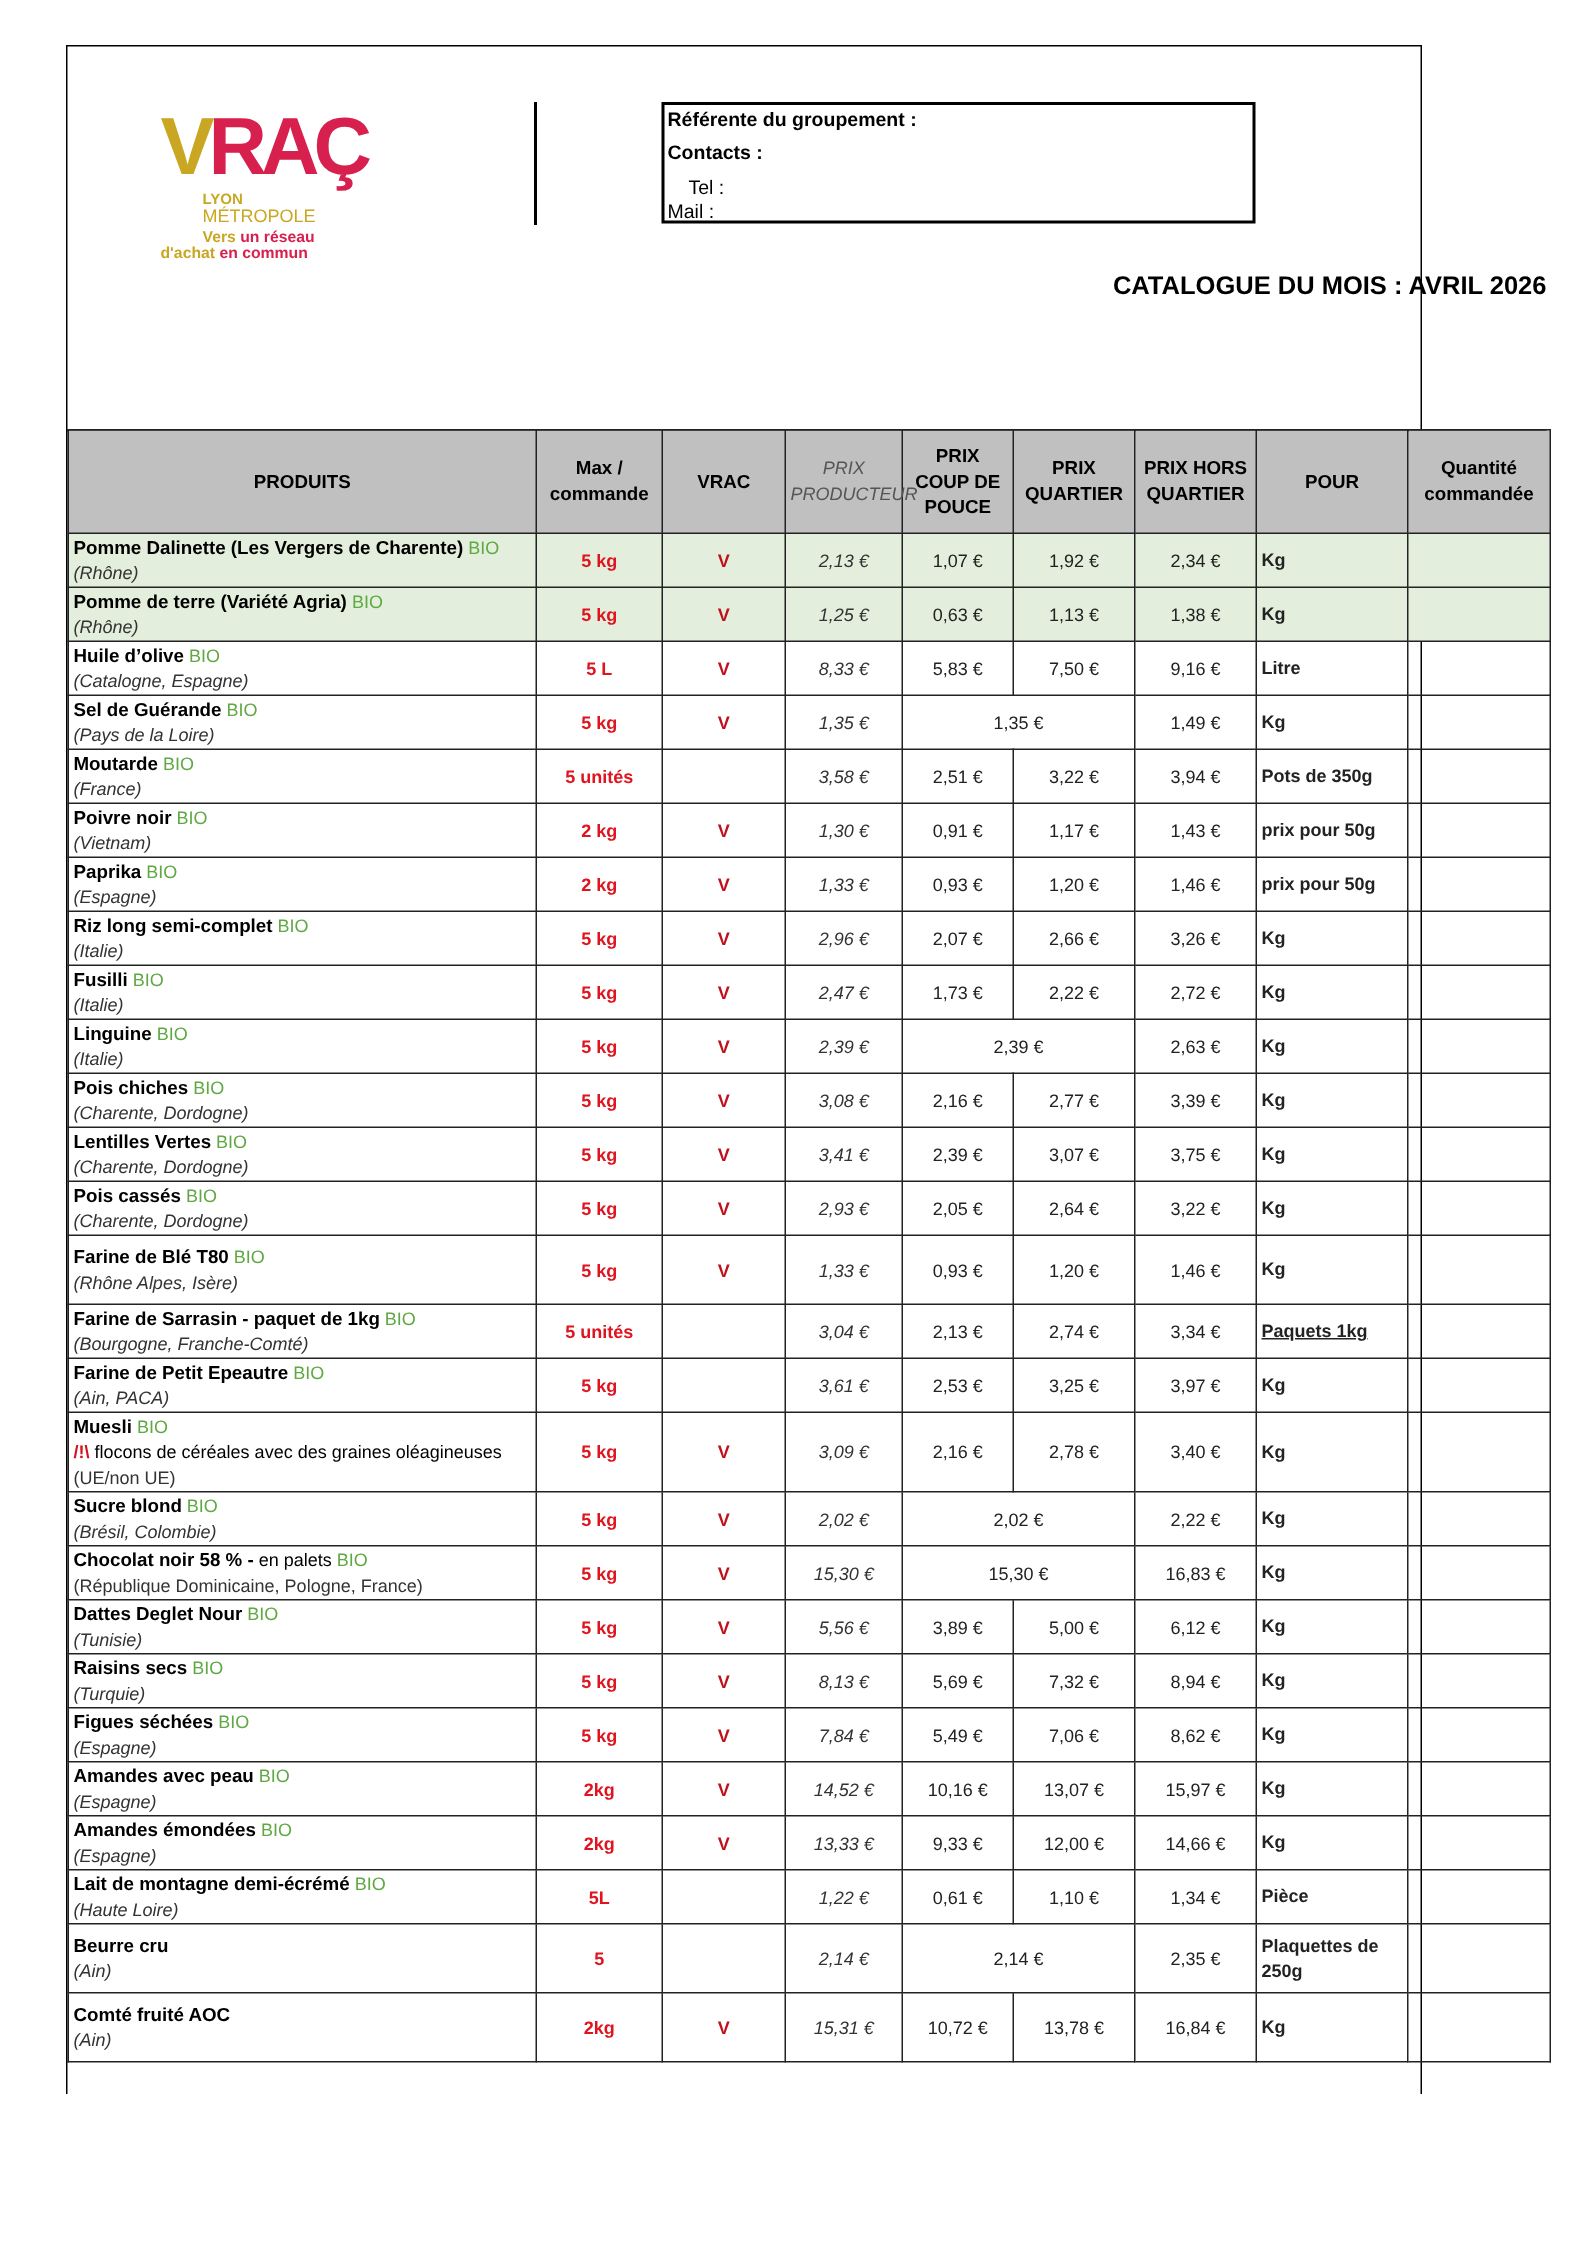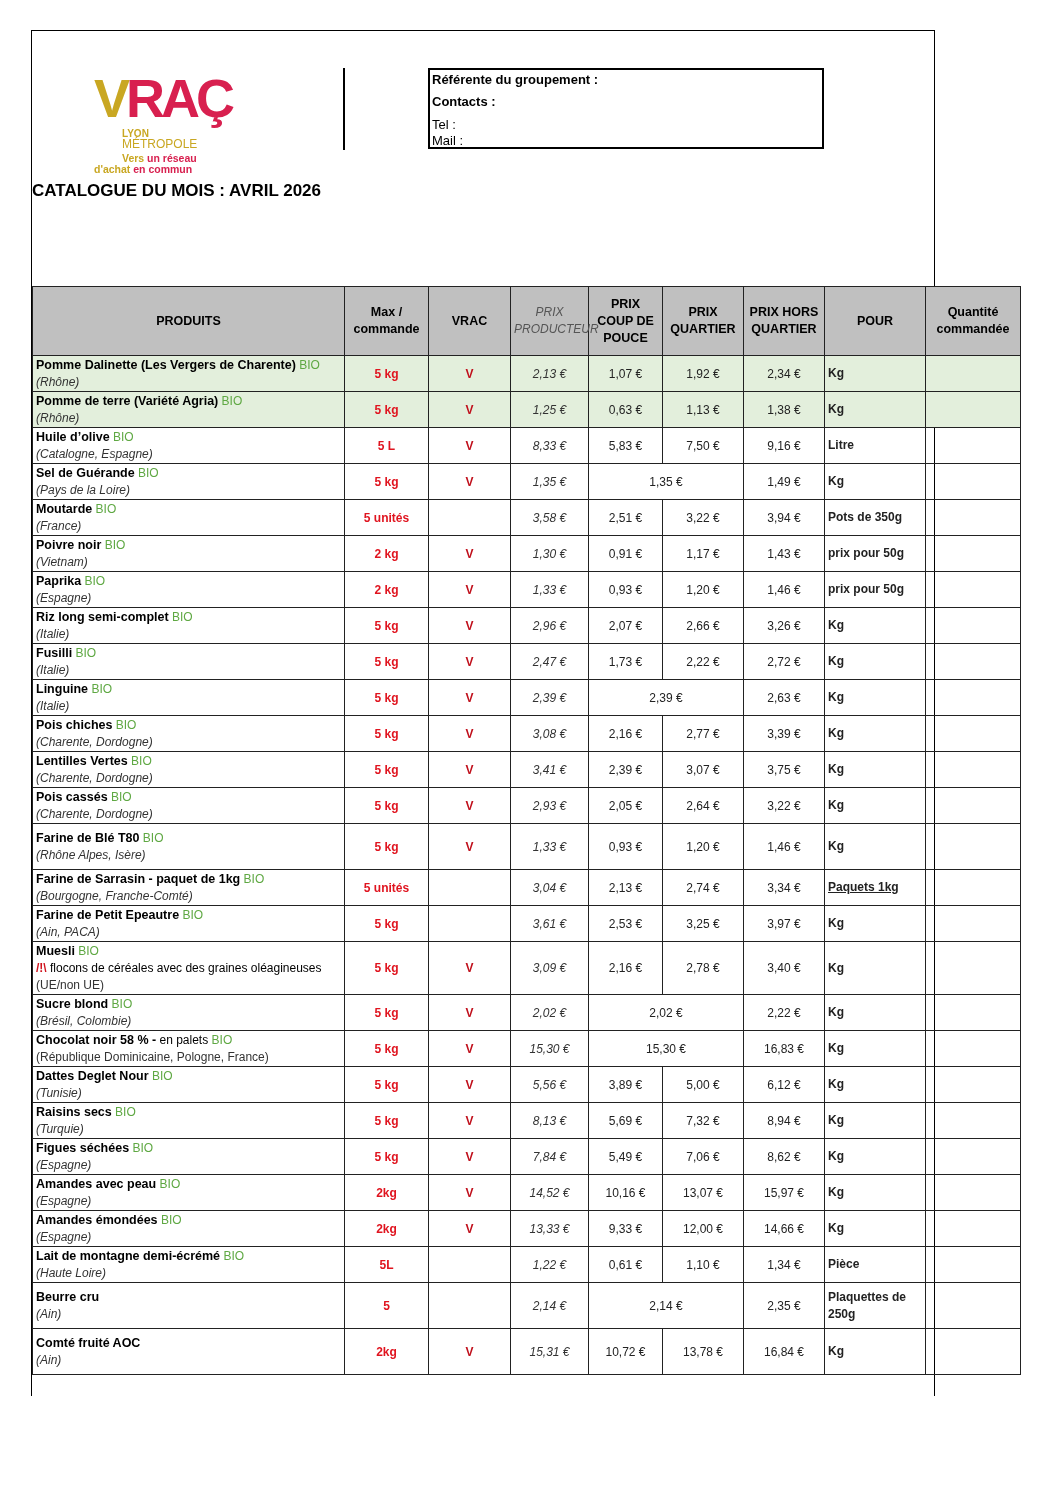--- a/index.html
+++ b/index.html
@@ -1,34 +1,34 @@
 <!DOCTYPE html>
 <html><head>
 <meta charset="utf-8">
 <style>
   html, body { margin: 0; padding: 0; background: #ffffff; }
   body { width: 1058px; height: 1496px; position: relative; font-family: "Liberation Sans", sans-serif; color: #000; }
-  .page { position: absolute; left: 31px; top: 30px; width: 904px; height: 1366px; border: 1.5px solid #000; border-bottom: none; box-sizing: border-box; }
+  .page { position: absolute; left: 44px; top: 30px; width: 904px; height: 1366px; border: 1.5px solid #000; border-bottom: none; box-sizing: border-box; }
   .header-area { position: absolute; left: 0; top: 0; width: 986px; height: 255px; border-bottom: 2px solid #000; }
   .logo { position: absolute; left: 62px; top: 40px; width: 130px; height: 110px; }
   .logo .vrac { position: absolute; left: 0; top: 0; font-family: "Liberation Sans", sans-serif; font-weight: 900; font-size: 54px; letter-spacing: -4px; line-height: 54px; }
   .logo .vrac .v { color: #c9a722; }
   .logo .vrac .ra { color: #d8204f; }
   .logo .vrac .c { color: #d8204f; }
   .logo .sub1 { position: absolute; left: 28px; top: 58px; font-size: 10px; font-weight: bold; color: #c9a722; line-height: 10px; }
   .logo .sub2 { position: absolute; left: 28px; top: 68px; font-size: 12px; font-weight: normal; color: #c9a722; line-height: 10px; }
   .logo .tag1 { position: absolute; left: 28px; top: 82px; font-size: 10.5px; font-weight: bold; line-height: 11px; white-space: nowrap; }
   .logo .tag2 { position: absolute; left: 0; top: 93px; font-size: 10.5px; font-weight: bold; line-height: 11px; white-space: nowrap; }
   .gold { color: #c9a722; }
   .rose { color: #d8204f; }
   .vsep { position: absolute; left: 311px; top: 37px; width: 2px; height: 82px; background: #000; }
   .contact-box { position: absolute; left: 396px; top: 37px; width: 396px; height: 81px; border: 2px solid #000; box-sizing: border-box; font-size: 13px; }
   .contact-box div { position: absolute; left: 2px; white-space: nowrap; }
   .contact-box .b { font-weight: bold; }
-  .title { position: absolute; left: 0; width: 986px; top: 150px; text-align: left; font-size: 17px; font-weight: bold; }
+  .title { position: absolute; left: 0; width: 986px; top: 150px; text-align: right; font-size: 17px; font-weight: bold; }
 
   table.cat { position: absolute; left: 0; top: 255px; width: 988px; border-collapse: collapse; table-layout: fixed; font-family: "Liberation Sans", sans-serif; }
   table.cat th, table.cat td { border: 1.5px solid #222; padding: 0 3px; font-size: 12px; vertical-align: middle; }
   table.cat thead th { background: #c0c0c0; font-weight: bold; height: 68px; text-align: center; line-height: 17px; font-size: 12.5px; }
   table.cat thead th.it { font-weight: normal; font-style: italic; color: #555; font-size: 12px; }
   table.cat td.prod { text-align: left; line-height: 17px; }
   .pname { font-weight: bold; font-size: 12.5px; }
   .pextra { font-weight: normal; }
   .bio { color: #5fa843; font-weight: normal; }
   .porig { font-style: italic; color: #333; font-size: 12px; }
@@ -55,21 +55,21 @@
       <div class="vrac"><span class="v">V</span><span class="ra">RA</span><span class="c">Ç</span></div>
       <div class="sub1">LYON</div>
       <div class="sub2">MÉTROPOLE</div>
       <div class="tag1"><span class="gold">Vers </span><span class="rose">un réseau</span></div>
       <div class="tag2"><span class="gold">d'achat </span><span class="rose">en commun</span></div>
     </div>
     <div class="vsep"></div>
     <div class="contact-box">
       <div class="b" style="top:2px;">Référente du groupement :</div>
       <div class="b" style="top:24px;">Contacts :</div>
-      <div style="top:47px;">Tel :</div>
+      <div style="top:47px;margin-left:14px;">Tel :</div>
       <div style="top:63px;">Mail :</div>
     </div>
     <div class="title">CATALOGUE DU MOIS : AVRIL 2026</div>
   </div>
 
   <table class="cat">
     <colgroup>
       <col style="width:312px">
         <col style="width:84px">
         <col style="width:82px">

